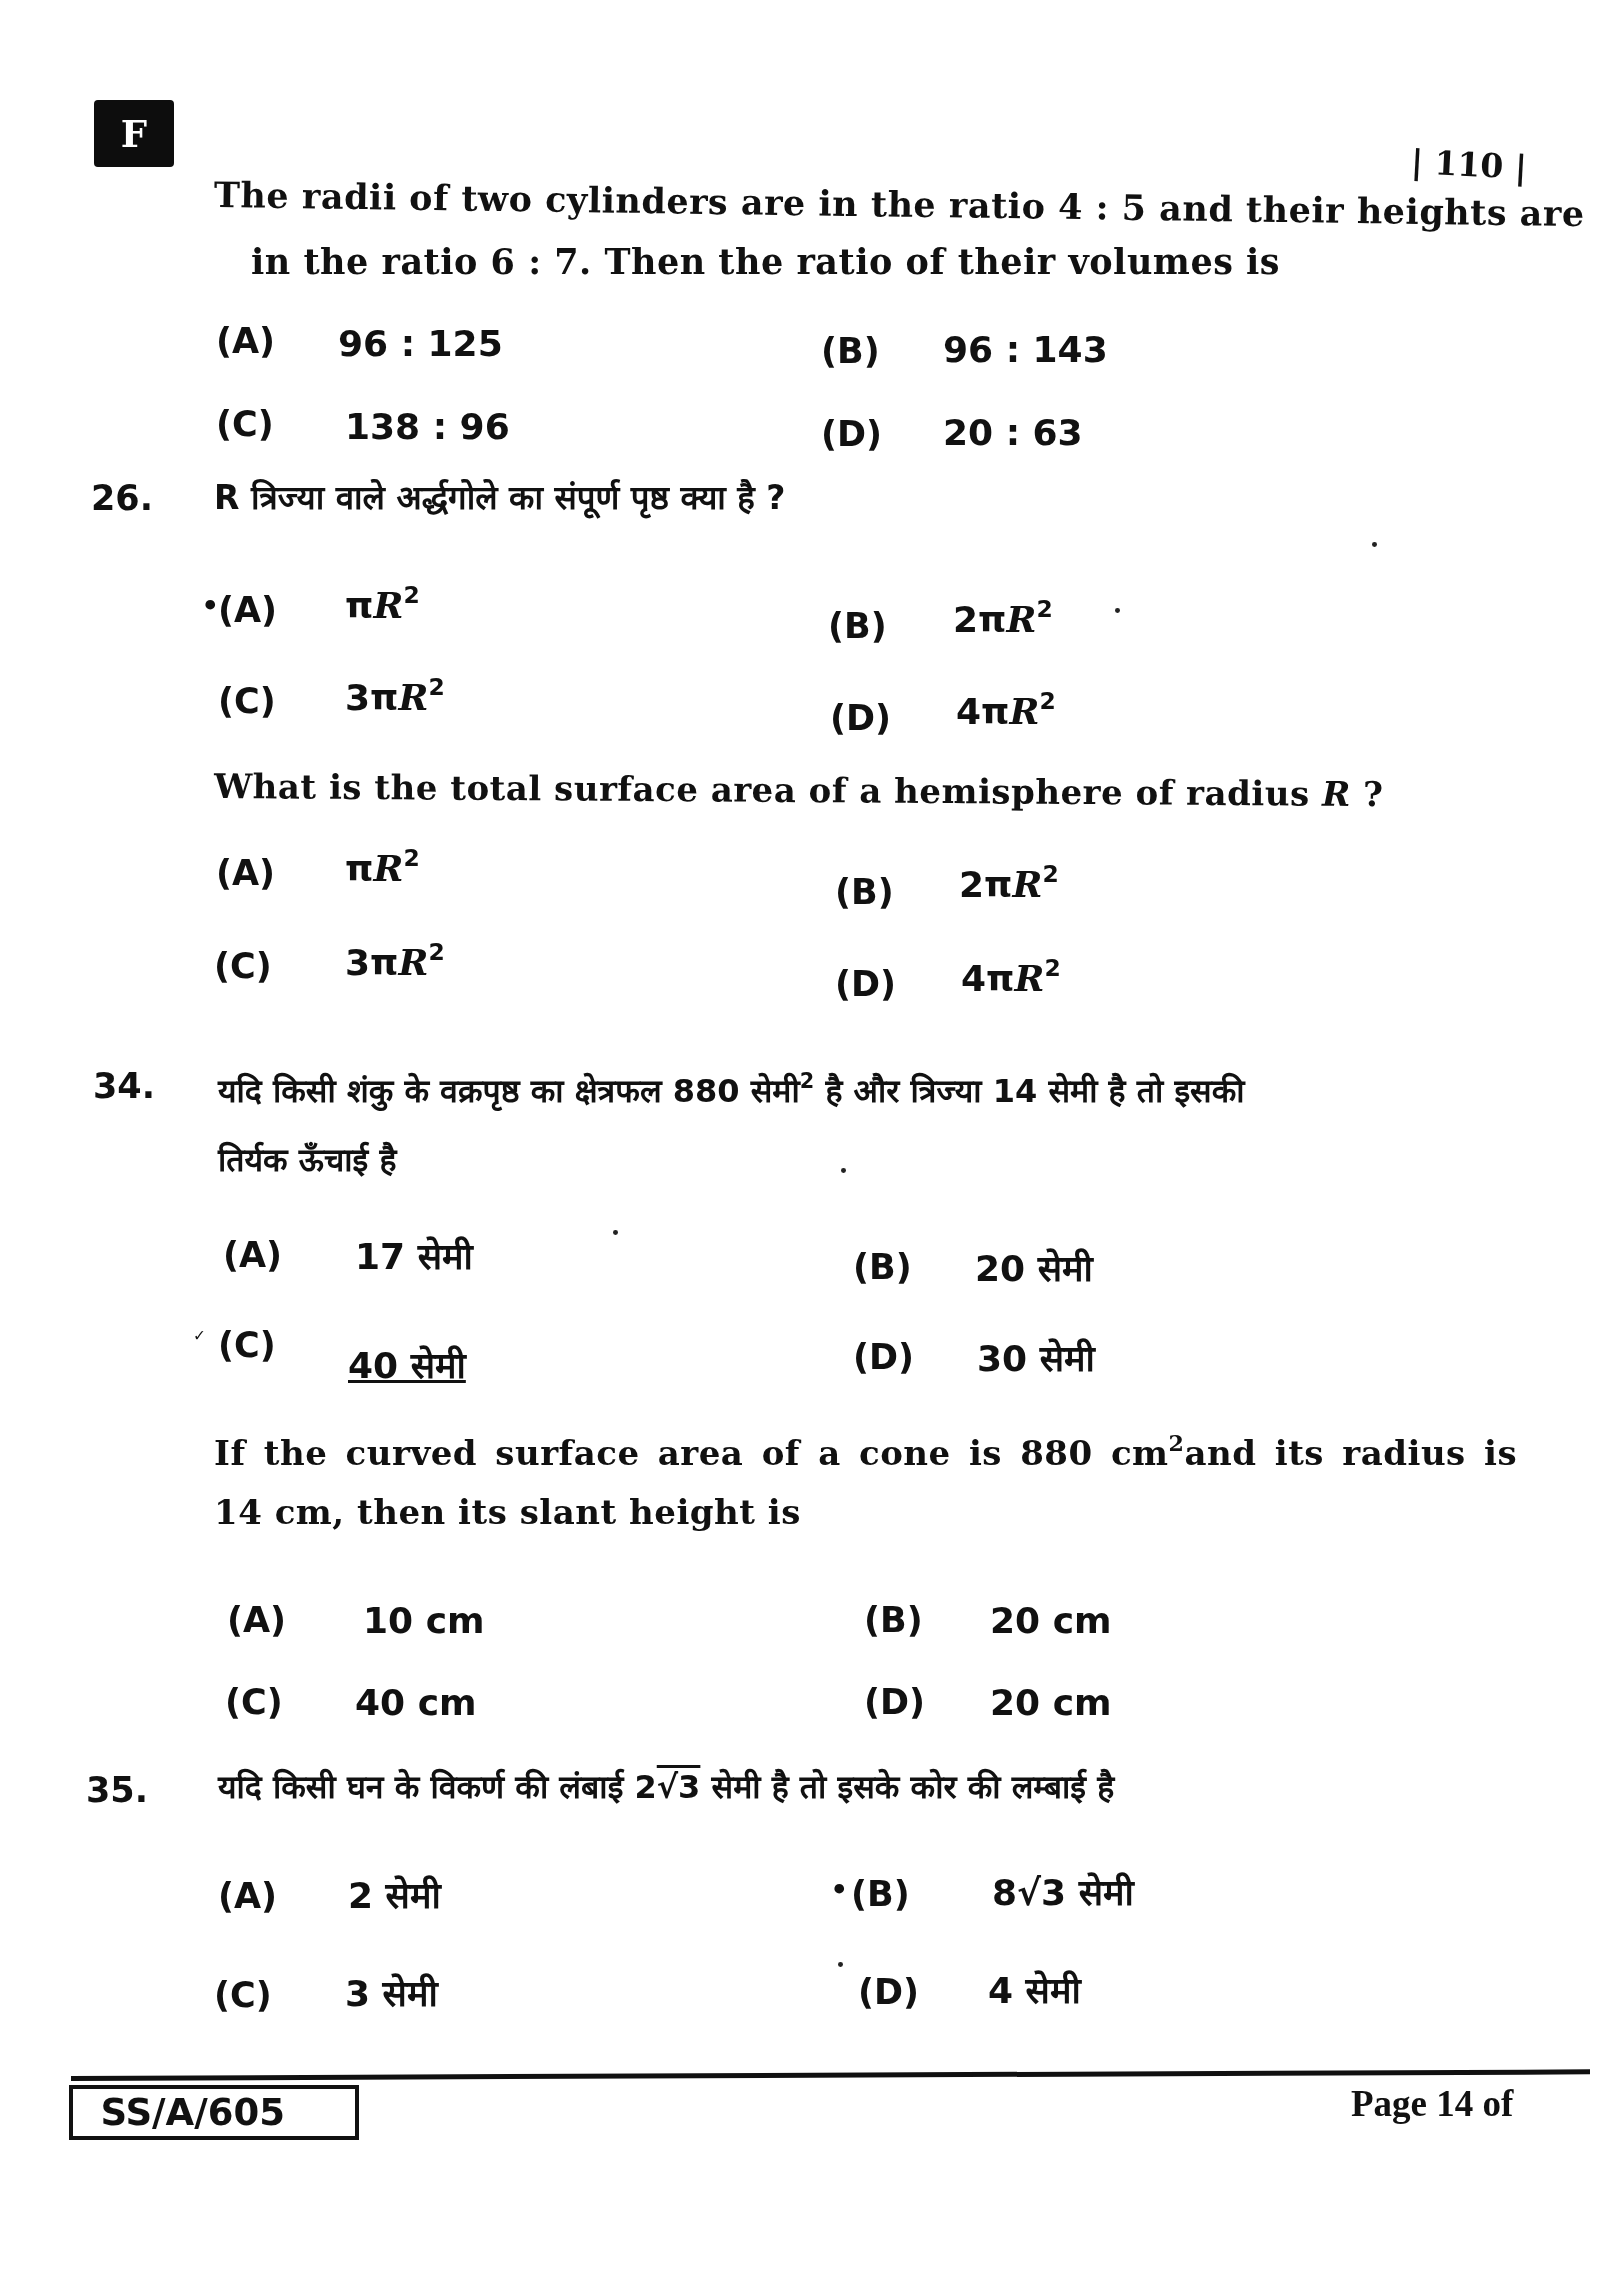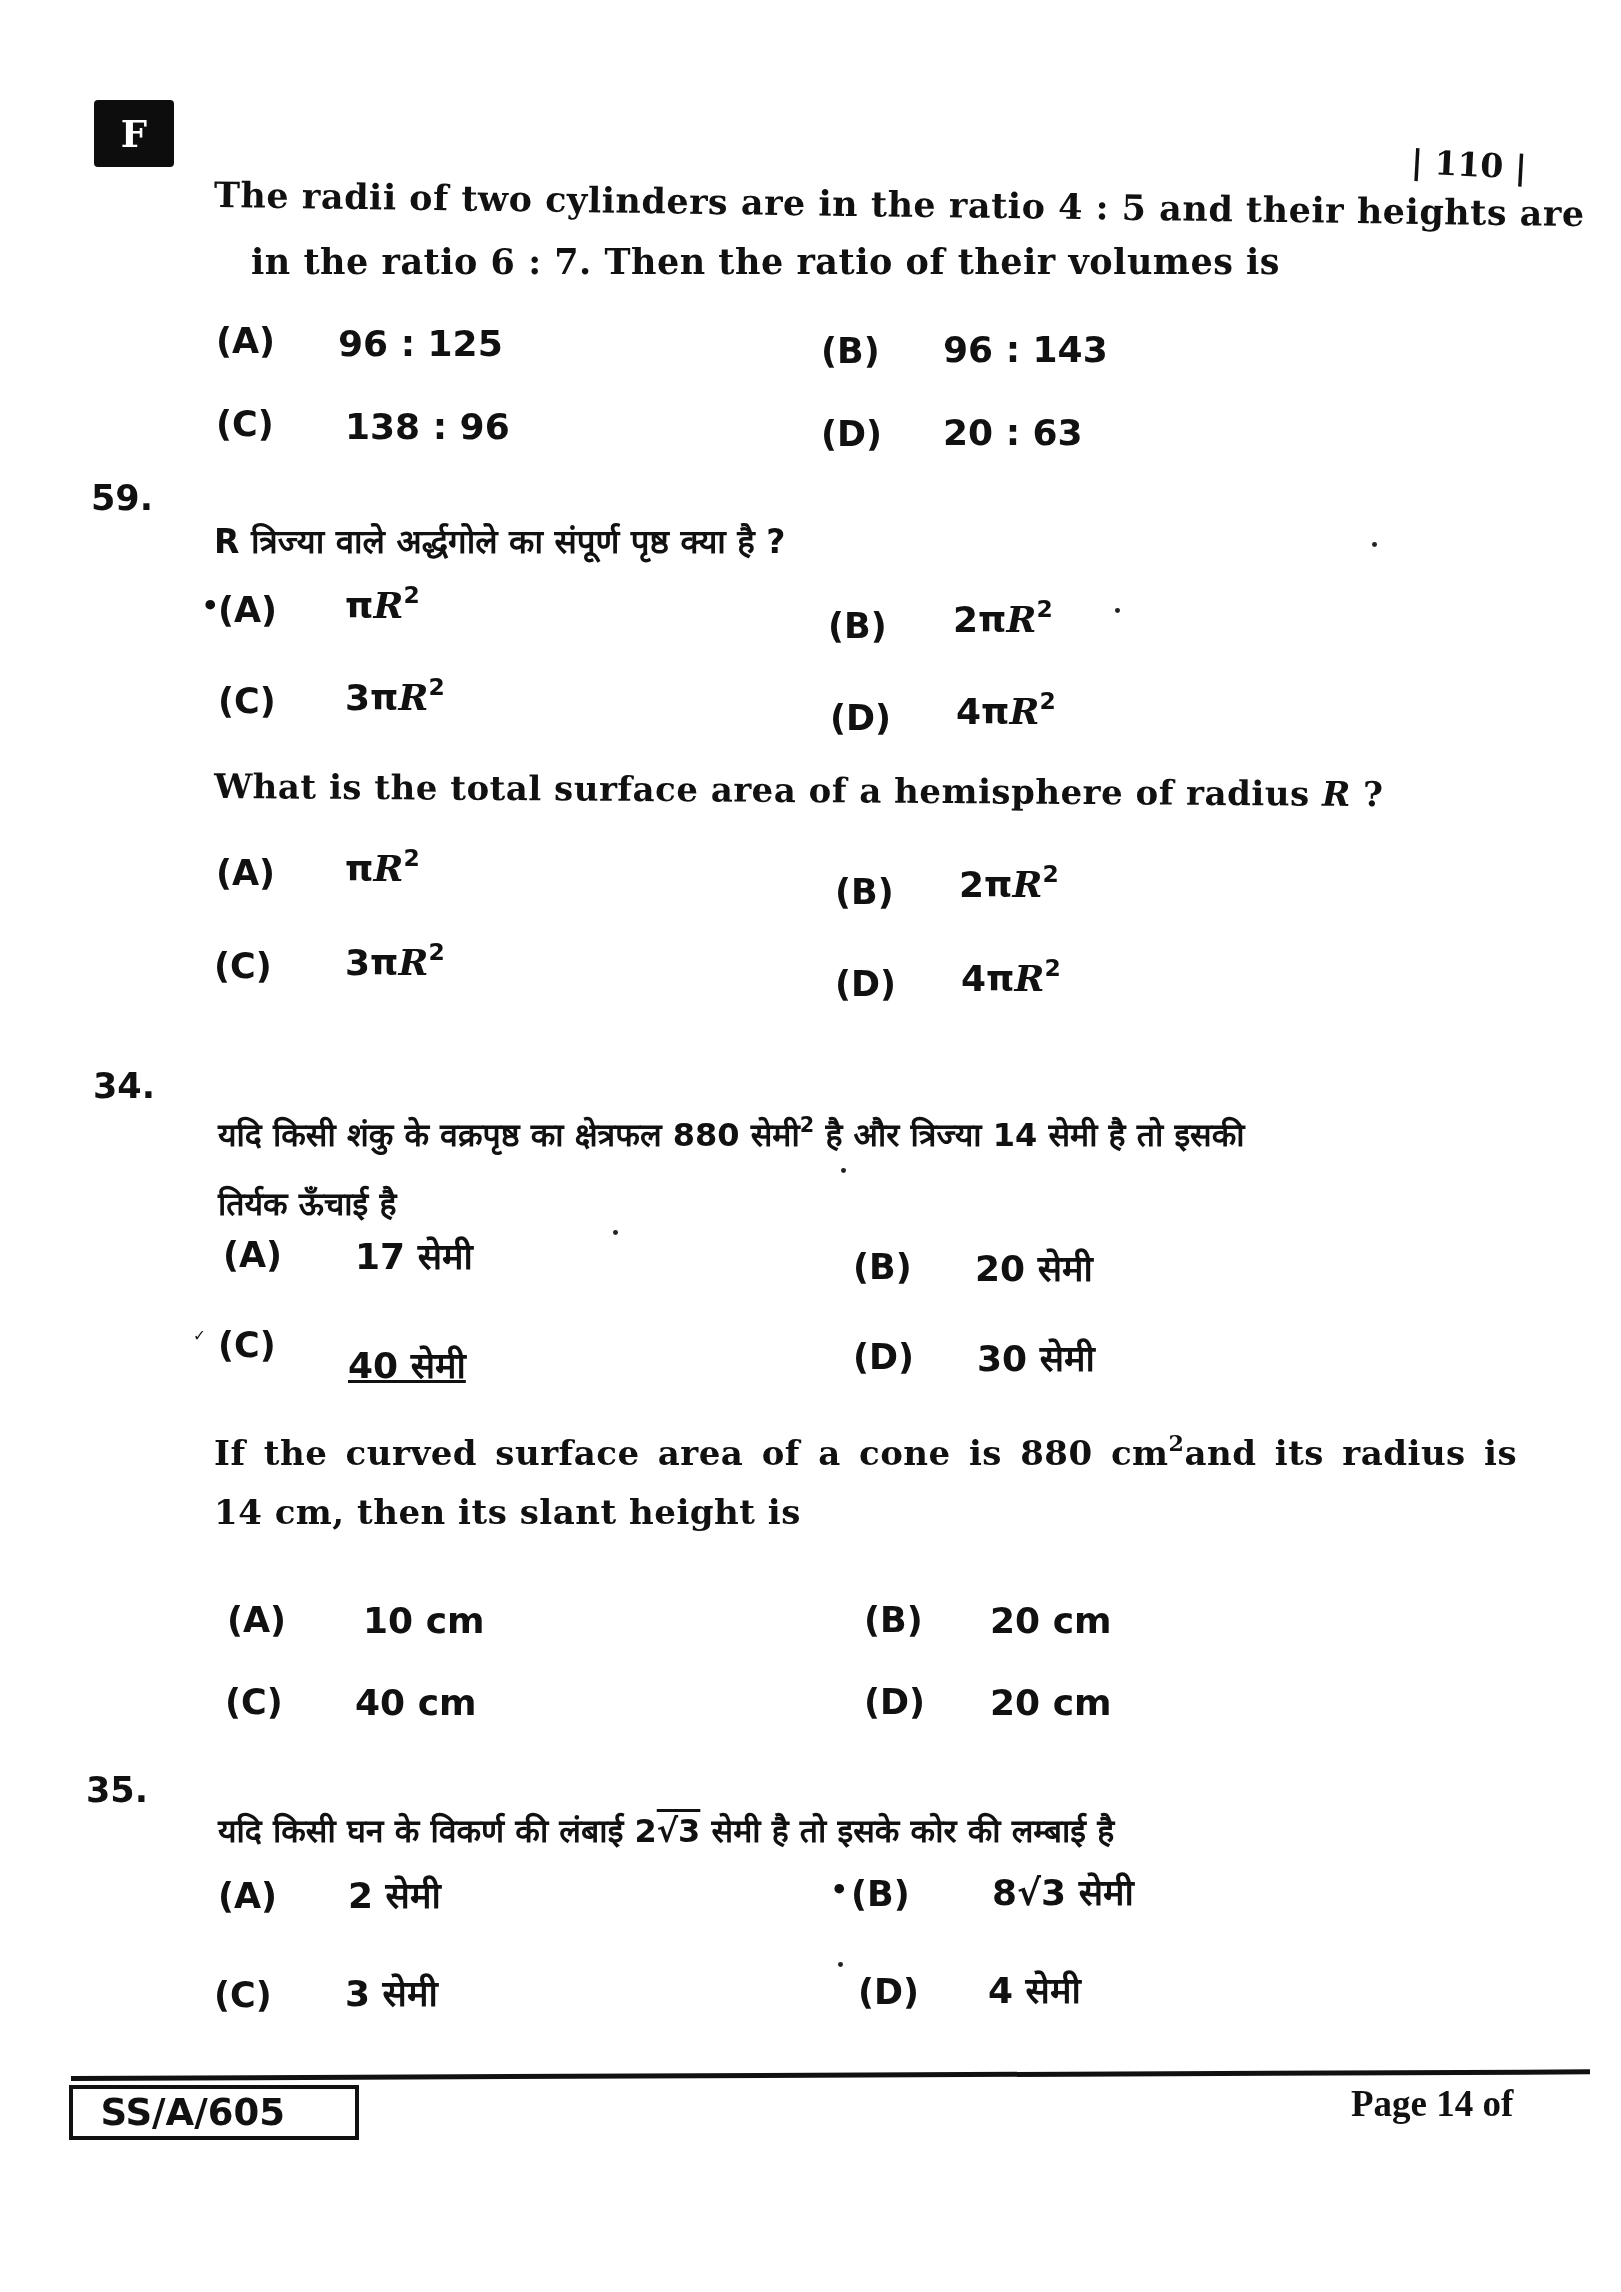--- a/index.html
+++ b/index.html
@@ -1,20 +1,20 @@
 <!DOCTYPE html>
 <html><head>
 <meta charset="utf-8">
 <style>
   html, body { margin:0; padding:0; background:#ffffff; }
   body { width:1621px; height:2293px; position:relative; overflow:hidden;
          font-family:"DejaVu Serif", serif; color:#111; }
   .abs { position:absolute; white-space:nowrap; }
   .txt { font-size:37px; font-weight:bold; letter-spacing:0.5px; }
-  .hin { font-family:"DejaVu Sans", sans-serif; font-size:35px; font-weight:bold;margin-top:44px; }
+  .hin { font-family:"DejaVu Sans", sans-serif; font-size:35px; font-weight:bold; }
   .opt-label { font-family:"DejaVu Sans", sans-serif; font-size:35px; font-weight:bold; }
   .opt-val { font-family:"DejaVu Sans", sans-serif; font-size:36px; font-weight:bold; }
   .qnum { font-family:"DejaVu Sans", sans-serif; font-size:35px; font-weight:bold; }
   .math i { font-family:"DejaVu Serif", serif; font-style:italic; }
   sup { font-size:0.65em; vertical-align:0.65em; line-height:0; }
   .fbox { position:absolute; left:94px; top:100px; width:80px; height:67px; background:#0d0d0d;
           border-radius:3.9px; color:#fff; font-family:"DejaVu Serif", serif; font-size:37px;
           display:flex; align-items:center; justify-content:center; font-weight:bold; }
   .marker { position:absolute; font-family:"DejaVu Sans Mono", monospace; font-size:27.4px; font-weight:bold; }
   .footer-line { position:absolute; left:71px; top:2076px; width:1519px; height:4.9px; background:#111;
@@ -39,21 +39,21 @@
 
 <div class="abs opt-label" style="left:216px; top:321px;">(A)</div>
 <div class="abs opt-val" style="left:338px; top:323px;">96 : 125</div>
 <div class="abs opt-label" style="left:821px; top:331px;">(B)</div>
 <div class="abs opt-val" style="left:943px; top:329px;">96 : 143</div>
 <div class="abs opt-label" style="left:216px; top:404px;">(C)</div>
 <div class="abs opt-val" style="left:345px; top:406px;">138 : 96</div>
 <div class="abs opt-label" style="left:821px; top:414px;">(D)</div>
 <div class="abs opt-val" style="left:943px; top:412px;">20 : 63</div>
 
-<div class="abs qnum" style="left:91px; top:478px;">59.</div>
+<div class="abs qnum" style="left:91px; top:478px;">26.</div>
 <div class="abs hin" style="left:214px; top:474px; font-size:33px;">R त्रिज्या वाले अर्द्धगोले का संपूर्ण पृष्ठ क्या है ?</div>
 
 <div class="abs marker" style="left:202px; top:590px;">•</div>
 <div class="abs opt-label" style="left:218px; top:590px;">(A)</div>
 <div class="abs opt-val math" style="left:345px; top:584px;">
   <span>π</span><i>R</i><sup>2</sup>
 </div>
 <div class="abs opt-label" style="left:828px; top:606px;">(B)</div>
 <div class="abs opt-val math" style="left:953px; top:598px;">
   <span>2π</span><i>R</i><sup>2</sup>

